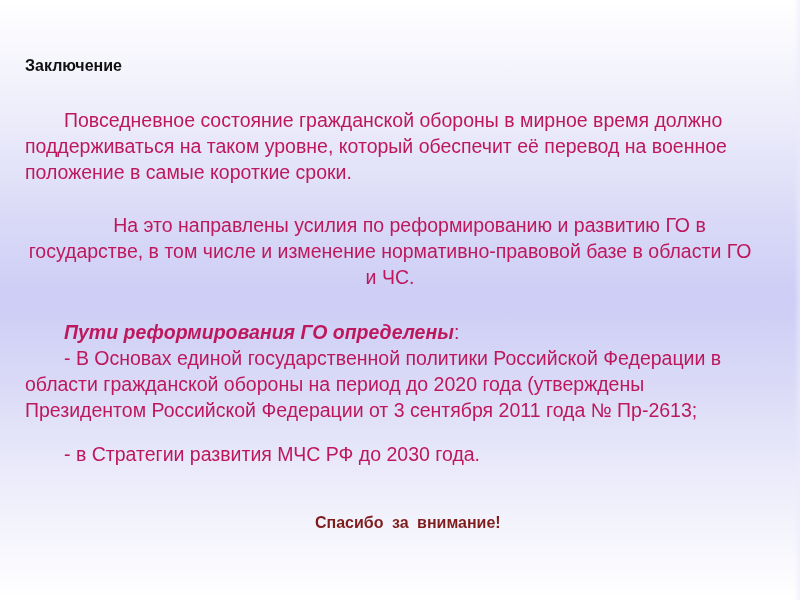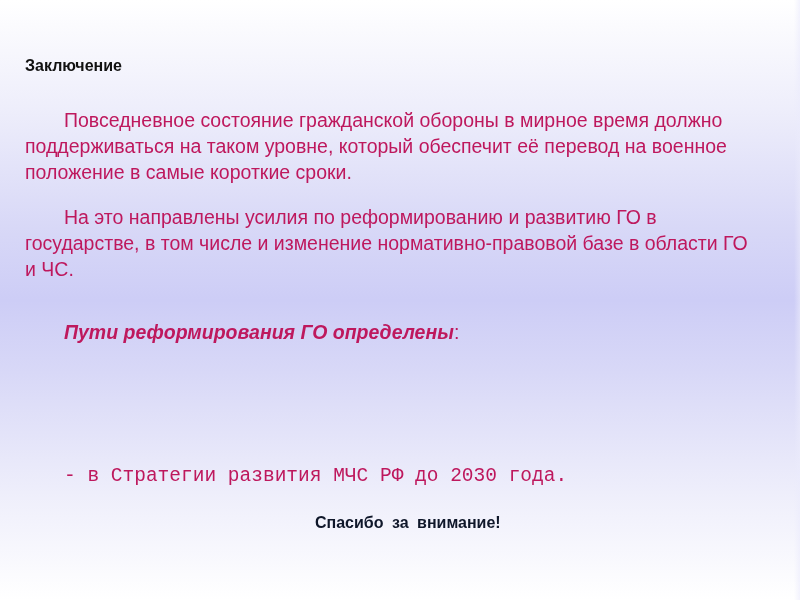--- a/index.html
+++ b/index.html
@@ -48,48 +48,48 @@
       font-size: 19.5px;
       line-height: 26px;
       color: #be185d;
       margin: 0;
     }
     .indent {
       display: inline-block;
       width: 39px;
     }
     .p1 { top: 107px; }
-    .p2 { top: 204px; }
+    .p2 { top: 212px; text-align: center; }
     .p3 { top: 319px; }
-    .p4 { top: 463px; font-family: Liberation Mono, monospace; }
+    .p4 { top: 441px; }
     .sub-heading {
       font-weight: bold;
       font-style: italic;
       text-align: right;
     }
     .thanks {
       position: absolute;
       left: 315px;
       top: 514px;
       font-size: 16px;
       font-weight: bold;
-      color: #0f172a;
+      color: #7f1d1d;
       word-spacing: 4px;
     }
   </style>
 </head>
 <body>
 
 <div class="slide">
   <div class="right-edge"></div>
 
   <div class="heading">Заключение</div>
 
   <p class="para p1"><span class="indent"></span><span>Повседневное состояние гражданской обороны в мирное время должно поддерживаться на таком уровне, который обеспечит её перевод на военное положение в самые короткие сроки.</span></p>
 
   <p class="para p2"><span class="indent"></span><span>На  это направлены  усилия  по реформированию и развитию ГО в государстве, в том числе  и изменение  нормативно-правовой базе  в области ГО и ЧС.</span></p>
 
-  <p class="para p3"><span class="indent"></span><span class="sub-heading">Пути реформирования ГО определены</span><span>:</span><br><span class="indent"></span></p>
+  <p class="para p3"><span class="indent"></span><span class="sub-heading">Пути реформирования ГО определены</span><span>:</span><br><span class="indent"></span><span>- В  Основах единой государственной политики Российской Федерации в области гражданской обороны на период до 2020 года (утверждены Президентом Российской Федерации от 3 сентября 2011 года № Пр-2613;</span></p>
 
   <p class="para p4"><span class="indent"></span><span>- в Стратегии развития МЧС РФ до 2030 года.</span></p>
 
   <div class="thanks">Спасибо  за  внимание!</div>
 </div>
 
 </body></html>

